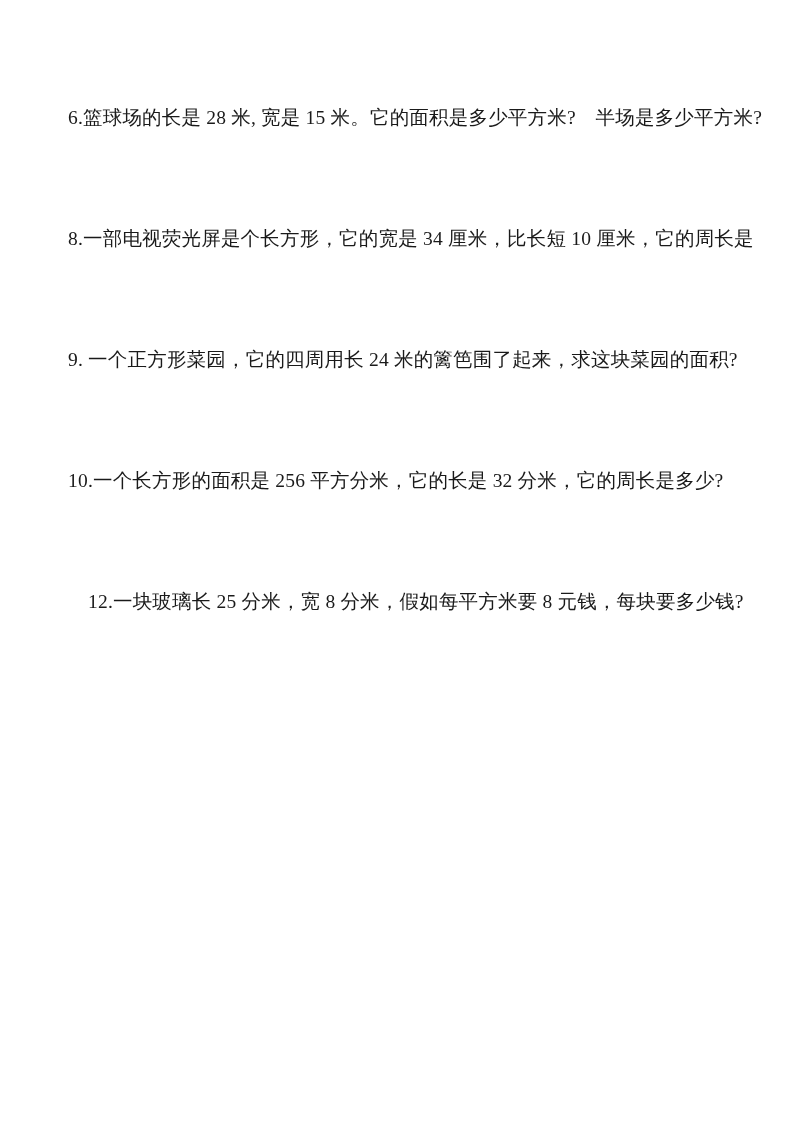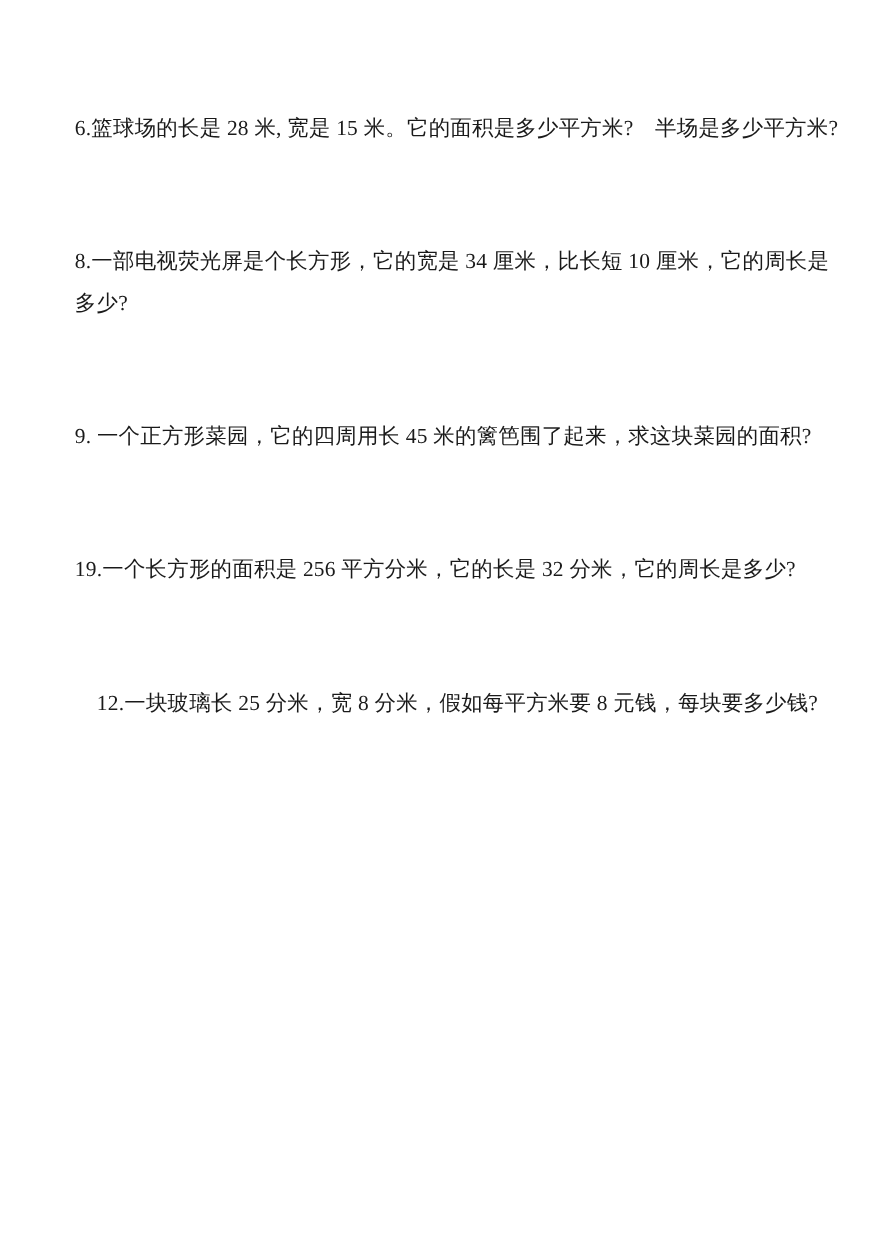--- a/index.html
+++ b/index.html
@@ -32,30 +32,29 @@
 
 <div class="page">
   <div class="content">
 
     <div class="problem">
       <div class="line">6.篮球场的长是 28 米, 宽是 15 米。它的面积是多少平方米?　半场是多少平方米?</div>
     </div>
 
     <div class="problem">
       <div class="line">8.一部电视荧光屏是个长方形，它的宽是 34 厘米，比长短 10 厘米，它的周长是</div>
-      <div class="line">多少?</div>
     </div>
 
 
     <div class="problem">
-      <div class="line">9. 一个正方形菜园，它的四周用长 45 米的篱笆围了起来，求这块菜园的面积?</div>
+      <div class="line">9. 一个正方形菜园，它的四周用长 24 米的篱笆围了起来，求这块菜园的面积?</div>
     </div>
 
     <div class="problem">
-      <div class="line">19.一个长方形的面积是 256 平方分米，它的长是 32 分米，它的周长是多少?</div>
+      <div class="line">10.一个长方形的面积是 256 平方分米，它的长是 32 分米，它的周长是多少?</div>
     </div>
 
 
     <div class="problem">
       <div class="line">12.一块玻璃长 25 分米，宽 8 分米，假如每平方米要 8 元钱，每块要多少钱?</div>
     </div>
 
   </div>
 </div>
 

